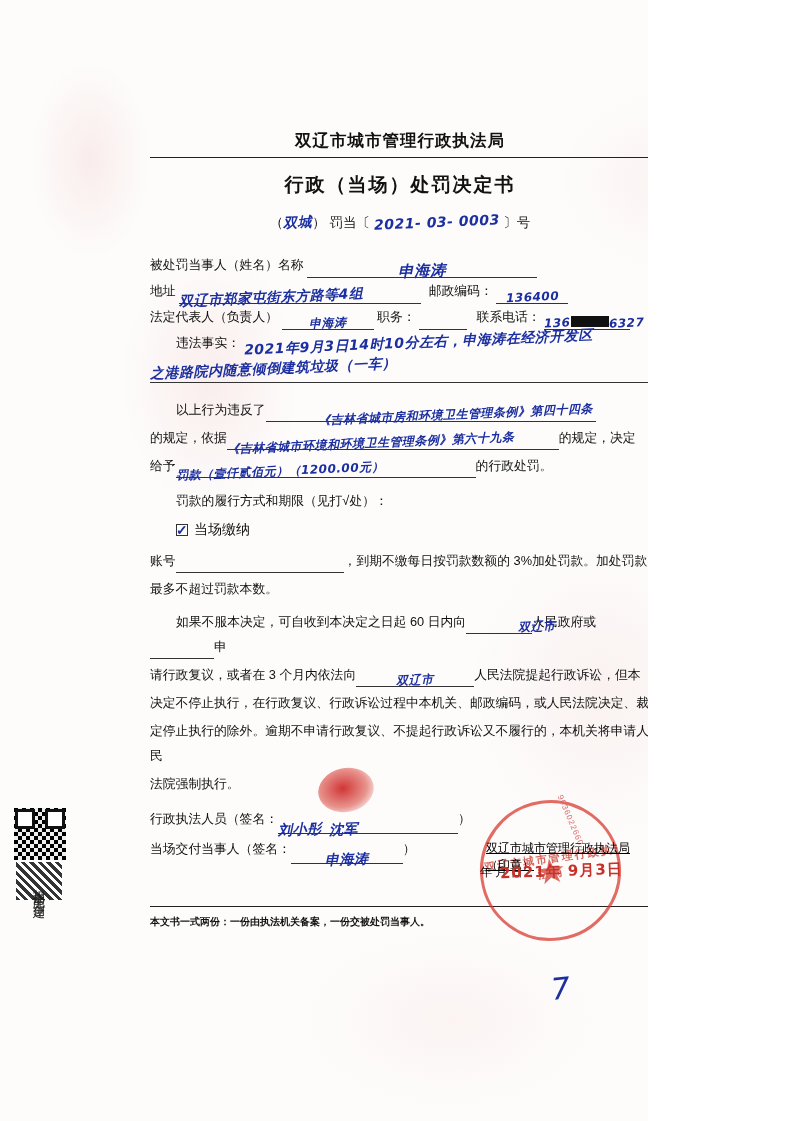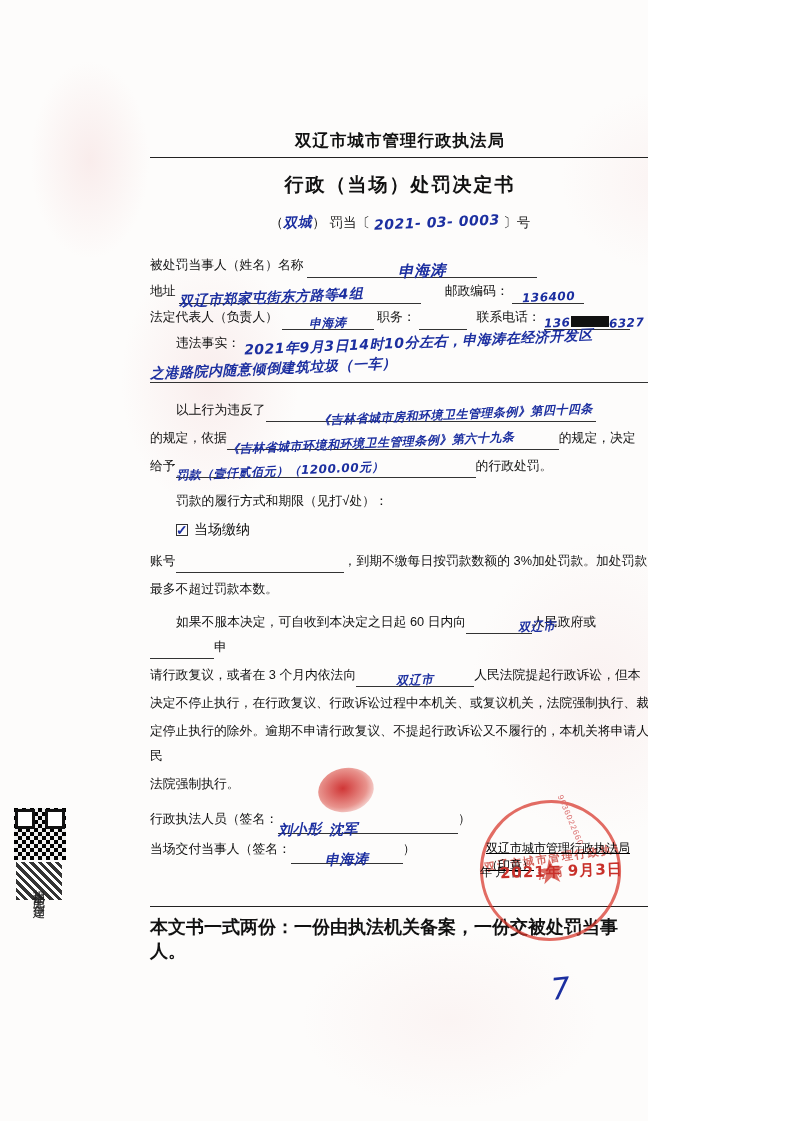--- a/index.html
+++ b/index.html
@@ -124,21 +124,21 @@
   }
   .sig-row {
     font-size: 12.8px;
     line-height: 30px;
   }
   .footer-rule {
     border-bottom: 1.2px solid #222;
     margin-top: 42px;
   }
   .footer-note {
-    font-size: 18px;
+    font-size: 10px;
     font-weight: bold;
     margin-top: 8px;
   }
   
   .seal {
     position: absolute;
     left: 480px;
     top: 800px;
     width: 135px;
     height: 135px;
@@ -302,21 +302,21 @@
       <span class="ul" style="width:230px; text-align:center;">
         <span class="hw hw-l">申海涛</span>
       </span>
     </div>
 
     <div class="row">
       <span>地址</span>
       <span class="ul" style="width:242px;">
         <span class="hw hw-m">双辽市郑家屯街东方路等4组</span>
       </span>
-      <span style="margin-left:20px;">邮政编码：</span>
+      <span style="margin-left:4px;">邮政编码：</span>
       <span class="ul" style="width:72px; text-align:center;">
         <span class="hw hw-s">136400</span>
       </span>
     </div>
 
     <div class="row">
       <span>法定代表人（负责人）</span>
       <span class="ul" style="width:92px; text-align:center;">
         <span class="hw hw-s">申海涛</span>
       </span>
@@ -359,21 +359,21 @@
       <span>账号</span><span class="ul" style="width:168px;"></span><span>，到期不缴每日按罚款数额的 3%加处罚款。加处罚款</span>
     </div>
     <div class="p noind">最多不超过罚款本数。</div>
 
     <div class="p" style="margin-top:8px;">
       <span>如果不服本决定，可自收到本决定之日起 60 日内向</span><span class="ul" style="width:66px; text-align:center;"><span class="hw hw-s">双辽市</span></span><span>人民政府或</span><span class="ul" style="width:64px;"><span class="hw hw-s"></span></span><span>申</span>
     </div>
     <div class="p noind">
       <span>请行政复议，或者在 3 个月内依法向</span><span class="ul" style="width:118px; text-align:center;"><span class="hw hw-s">双辽市</span></span><span>人民法院提起行政诉讼，但本</span>
     </div>
-    <div class="p noind">决定不停止执行，在行政复议、行政诉讼过程中本机关、或复议机关，法院强制执行、裁</div>
+    <div class="p noind">决定不停止执行，在行政复议、行政诉讼过程中本机关、邮政编码，或人民法院决定、裁</div>
     <div class="p noind">定停止执行的除外。逾期不申请行政复议、不提起行政诉讼又不履行的，本机关将申请人民</div>
     <div class="p noind">法院强制执行。</div>
 
     <div class="sig-row" style="margin-top:8px;">
       <span>行政执法人员（签名：</span><span class="ul" style="width:180px;"><span class="hw hw-m">刘小彤</span>&nbsp;&nbsp;<span class="hw hw-m">沈军</span></span><span>）</span>
     </div>
     <div class="sig-row">
       <span>当场交付当事人（签名：</span><span class="ul" style="width:112px; text-align:center;"><span class="hw hw-m">申海涛</span></span><span>）</span>
     </div>
 

